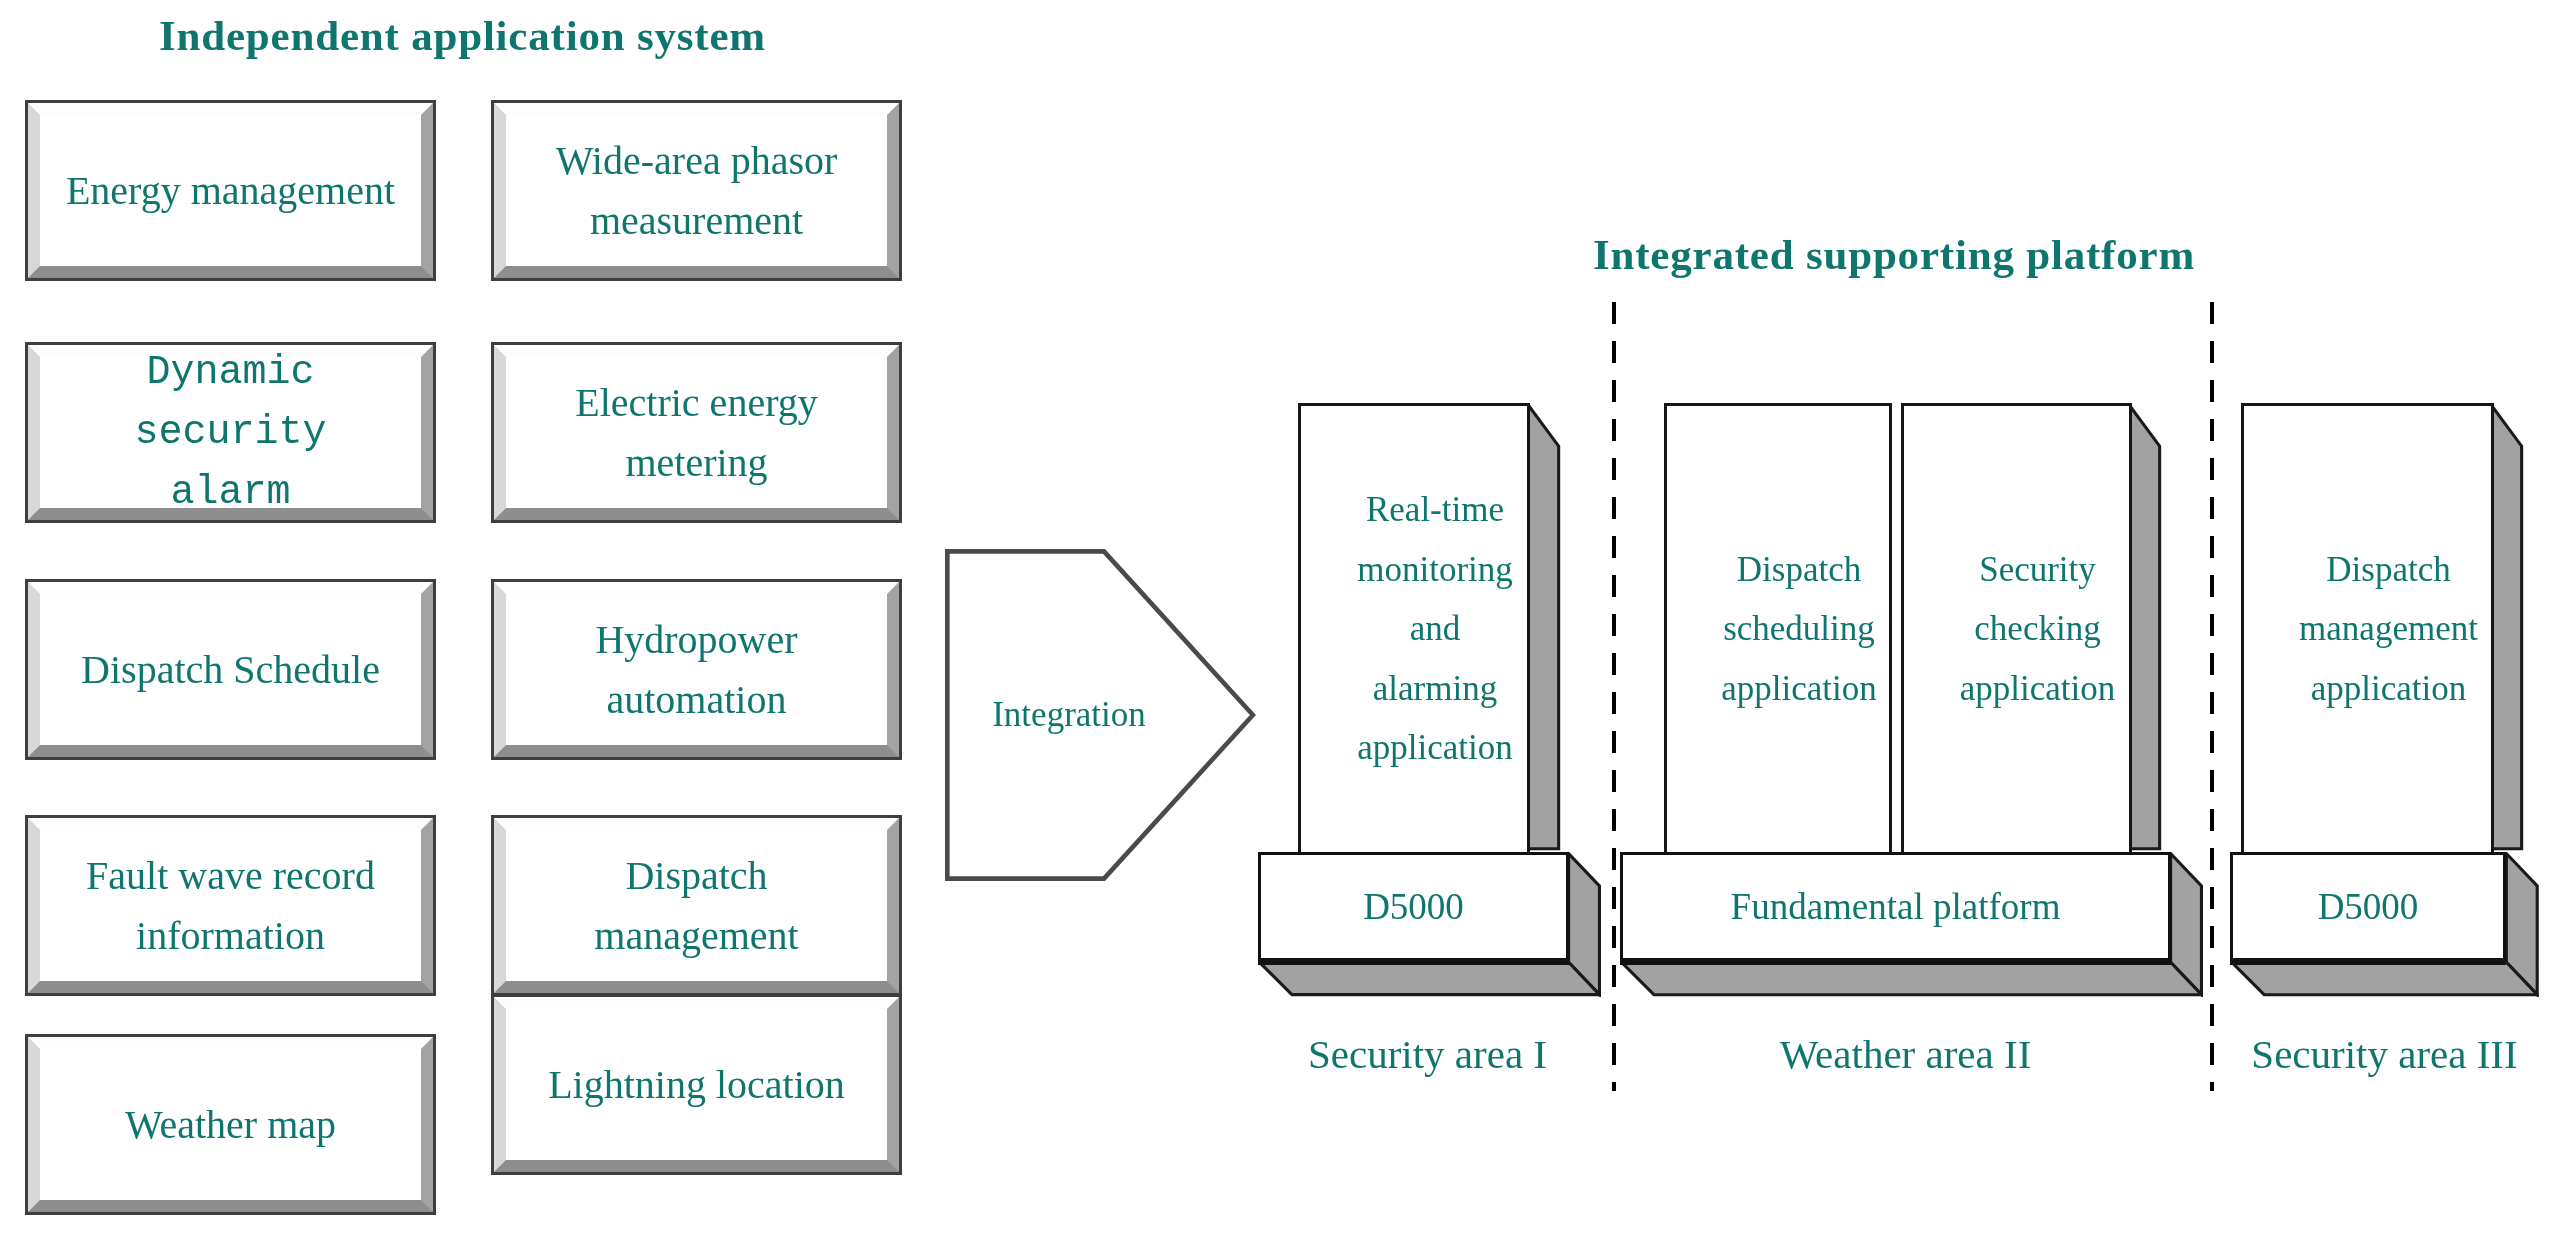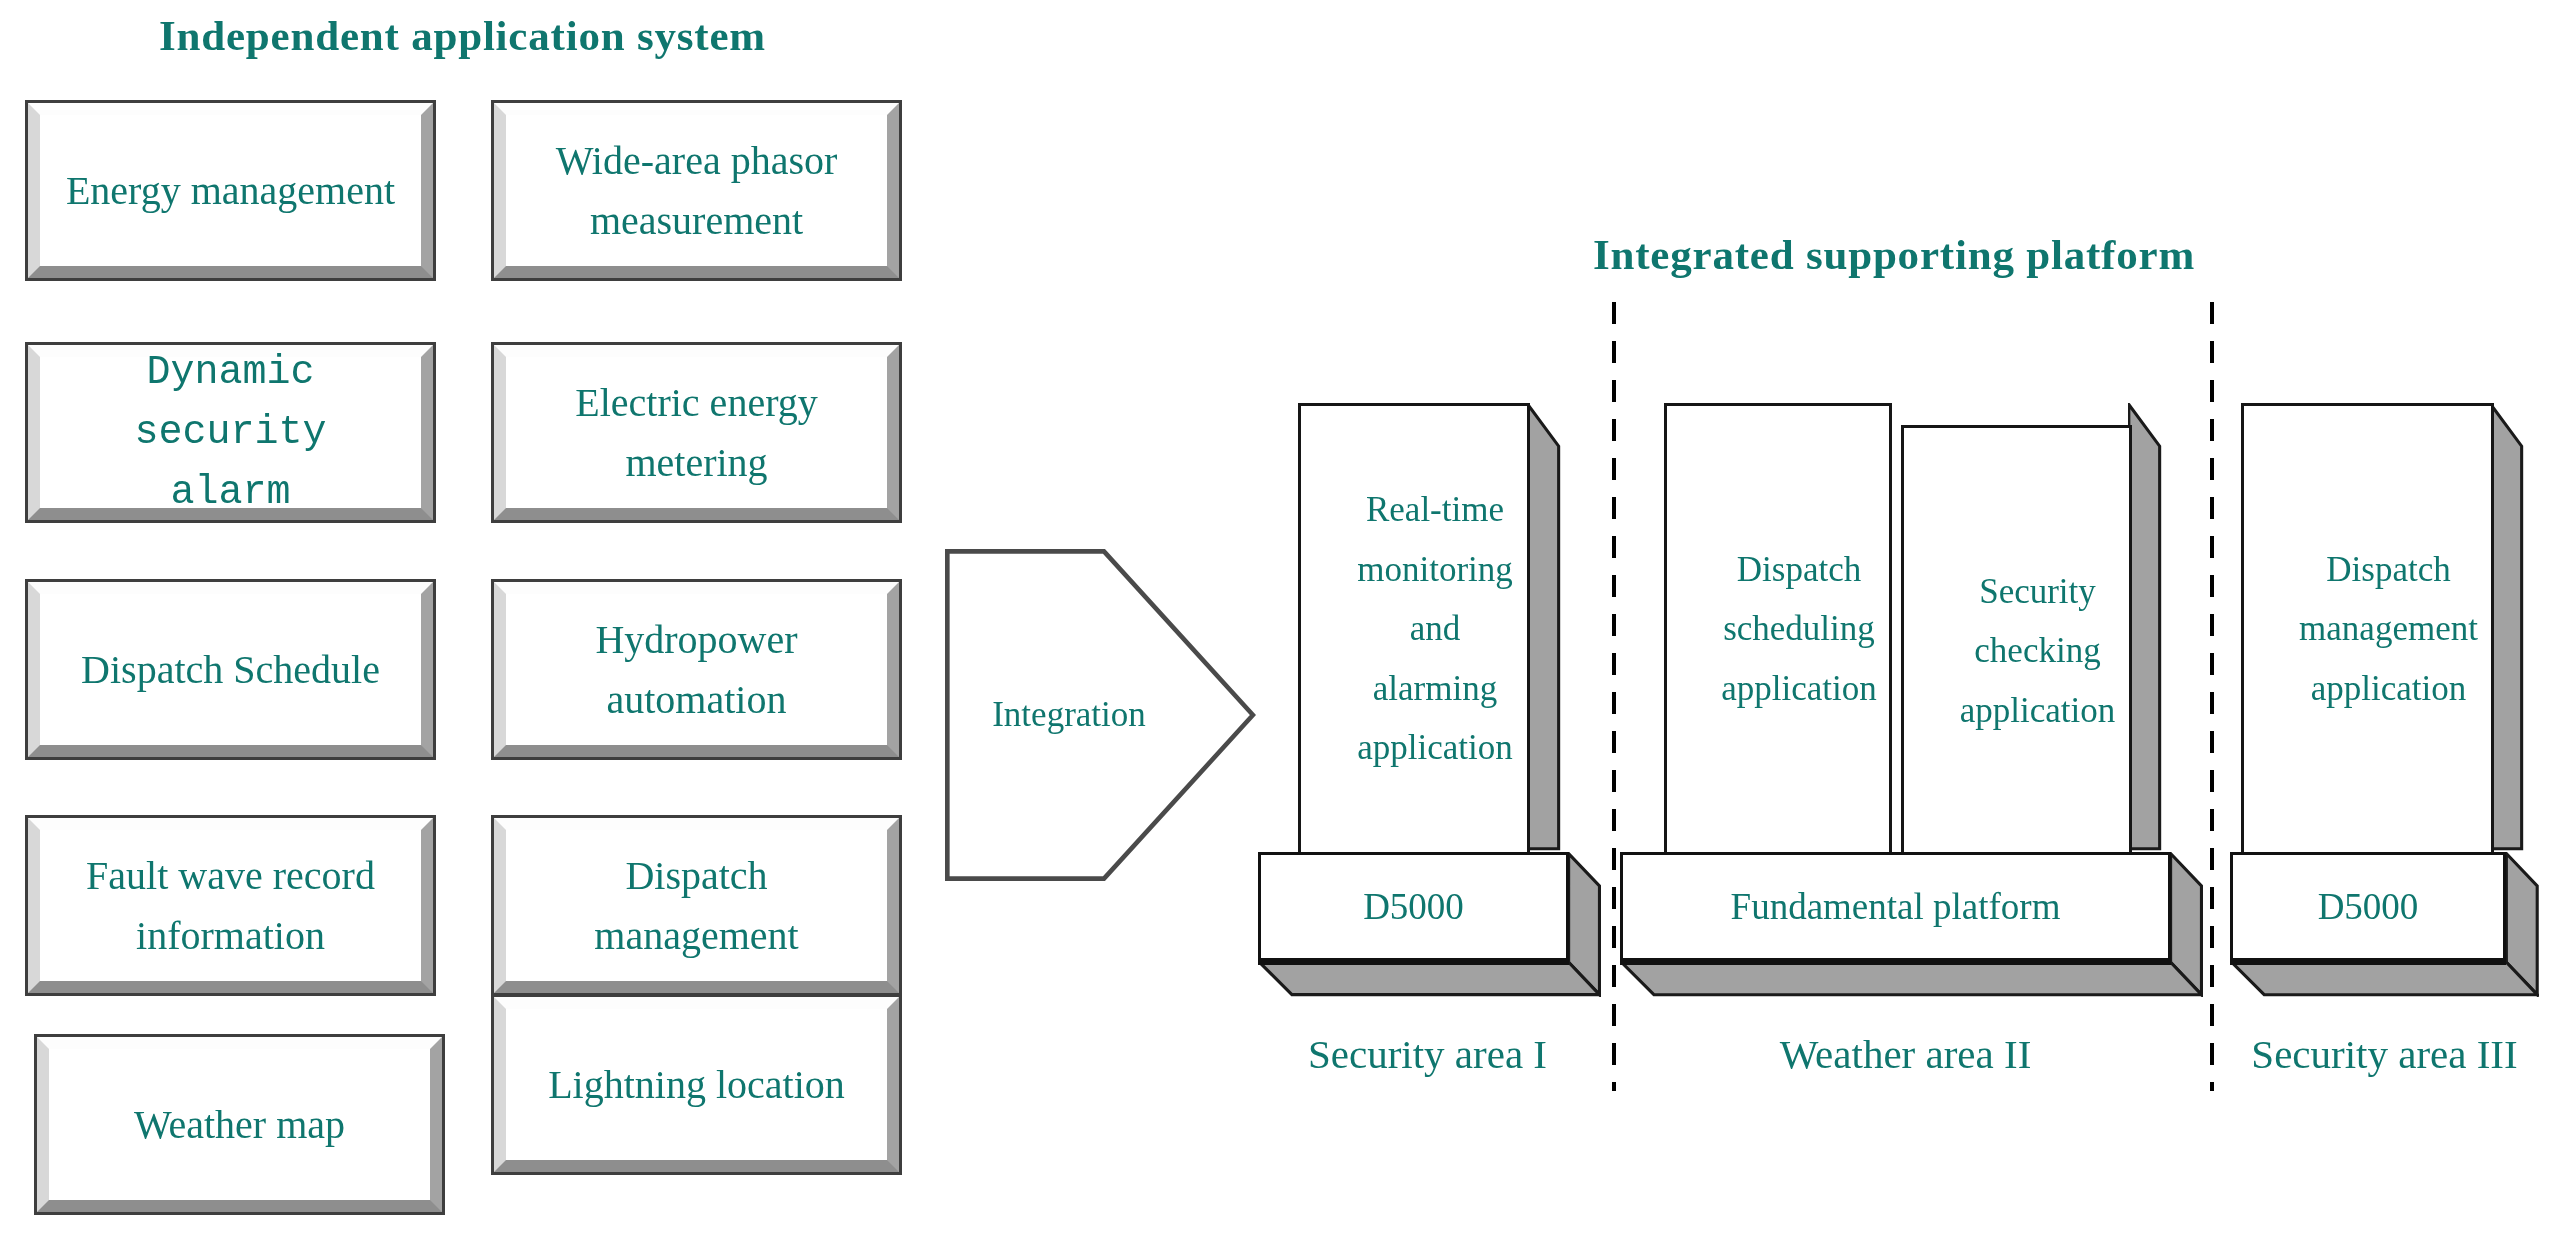--- a/index.html
+++ b/index.html
@@ -99,21 +99,21 @@
     <div class="bevel"></div>
     <div class="app-label">Fault wave record
 information</div>
   </div>
   <div class="app-box" style="left:491px;top:815px;">
     <div class="bevel"></div>
     <div class="app-label">Dispatch
 management</div>
   </div>
 
-  <div class="app-box" style="left:34px;top:1034px;">
+  <div class="app-box" style="left:25px;top:1034px;">
     <div class="bevel"></div>
     <div class="app-label">Weather map</div>
   </div>
   <div class="app-box" style="left:491px;top:994px;padding-left:32px;">
     <div class="bevel"></div>
     <div class="app-label">Lightning location</div>
   </div>
 
   <svg class="arrow-svg" width="311" height="332" viewBox="0 0 403 430">
     <polygon points="3,3 206,3 399,215 206,427 3,427" fill="#ffffff" stroke="#4a4a4a" stroke-width="6"></polygon>
@@ -142,21 +142,21 @@
 
   <div class="area-label" style="left:1273px;">Security area I</div>
 
   <div class="tower" style="left:1664px;width:228px;">Dispatch
 scheduling
 application</div>
 
   <svg class="depth" style="left:2128px;top:403px;" width="34" height="448" viewBox="0 0 44 581">
     <polygon points="1,2 41,56 41,578 1,578" fill="#a2a2a2" stroke="#1a1a1a" stroke-width="4"></polygon>
   </svg>
-  <div class="tower" style="left:1901px;width:231px;margin-top:22px;">Security
+  <div class="tower" style="left:1901px;width:231px;">Security
 checking
 application</div>
 
   <svg class="depth" style="left:1620px;top:852px;" width="583" height="145" viewBox="0 0 756 188">
     <polygon points="714,2 754,44 754,185 714,143" fill="#a2a2a2" stroke="#1a1a1a" stroke-width="4"></polygon>
     <polygon points="2,143 714,143 754,185 44,185" fill="#a2a2a2" stroke="#1a1a1a" stroke-width="4"></polygon>
   </svg>
   <div class="base" style="left:1620px;width:551px;">Fundamental platform</div>
 
   <div class="area-label" style="left:1751px;">Weather area II</div>

